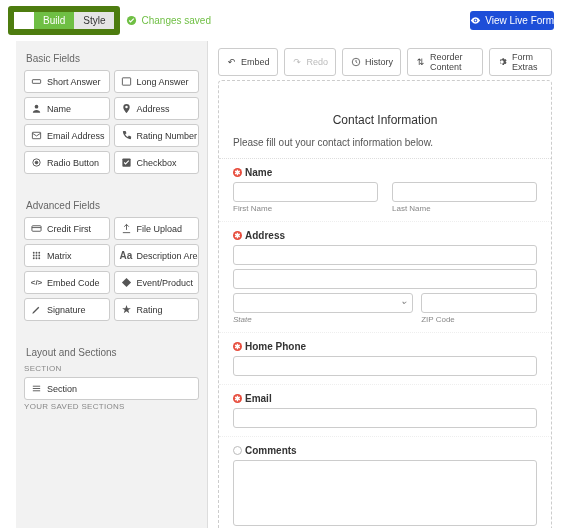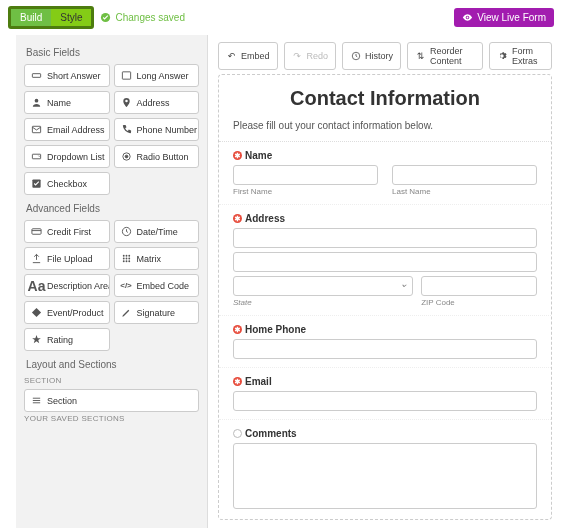--- a/index.html
+++ b/index.html
@@ -1,40 +1,40 @@
 <!DOCTYPE html>
 <html><head>
 <meta charset="utf-8">
 <style>
   * { box-sizing: border-box; margin: 0; padding: 0; font-family: Arial, Helvetica, sans-serif; }
   body { background: #fff; font-size: 10px; color: #333; }
   .app { width: 562px; height: 528px; display: flex; flex-direction: column; position: relative; }
   .topbar { display: flex; align-items: center; padding: 6px 8px; gap: 6px; }
-  .tabset { display: flex; border: 3px solid #4d7c0f; border-radius: 3px; overflow: hidden; }
-  .tabbtn { padding: 3px 9px; font-size: 10px; cursor: pointer; background: #84cc16; }
+  .tabset { display: flex; border: 6px solid #4d7c0f; border-radius: 3px; overflow: hidden; padding-left: 20px; }
+  .tabbtn { padding: 3px 9px; font-size: 10px; cursor: pointer; background: #e5e5e5; }
   .tabbtn.active { background: #6fbf44; color: #fff; }
   .saved { color: #6fbf44; display: flex; align-items: center; gap: 4px; font-size: 10px; }
   .spacer { flex: 1; }
-  .viewbtn { background: #a21caf; color: #fff; border: none; border-radius: 3px; padding: 4px 8px; font-size: 10px; display: flex; align-items: center; gap: 4px; cursor: pointer; }
+  .viewbtn { background: #1d4ed8; color: #fff; border: none; border-radius: 3px; padding: 4px 0; font-size: 10px; display: flex; align-items: center; gap: 4px; cursor: pointer; }
   .main { flex: 1; display: flex; overflow: hidden; padding-left: 16px; }
   .sidebar { width: 192px; background: #f2f2f2; border-right: 1px solid #ddd; padding: 8px; overflow-y: auto; }
   .shead { color: #666; font-size: 10px; margin: 4px 0 6px 2px; }
-  .fieldgrid { display: grid; grid-template-columns: 1fr 1fr; gap: 4px; margin-bottom: 8px; }
+  .fieldgrid { display: grid; grid-template-columns: 1fr 1fr; gap: 4px; margin-bottom: 26px; }
   .fieldbtn { background: #fff; border: 1px solid #ccc; border-radius: 3px; padding: 5px 6px; font-size: 9px; display: flex; align-items: center; gap: 5px; cursor: pointer; white-space: nowrap; overflow: hidden; }
   .ic { width: 11px; height: 11px; display: inline-flex; align-items: center; justify-content: center; flex-shrink: 0; font-size: 9px; }
   .ssub { color: #888; font-size: 8px; margin: 4px 0; letter-spacing: 0.3px; }
   .sectitem { background: #fff; border: 1px solid #ccc; border-radius: 3px; padding: 5px 6px; font-size: 9px; display: flex; align-items: center; gap: 5px; cursor: pointer; }
   .canvas { flex: 1; display: flex; flex-direction: column; overflow: hidden; background: #fff; }
   .toolbar { display: flex; gap: 6px; justify-content: flex-end; padding: 7px 10px 4px 10px; }
   .tbtn { background: #fff; border: 1px solid #ccc; border-radius: 3px; padding: 3px 7px; font-size: 9px; display: flex; align-items: center; gap: 4px; cursor: pointer; color: #444; }
   .tbtn.dis { color: #bbb; }
   .formwrap { flex: 1; overflow-y: auto; padding: 0 10px; }
   .formcard { border: 1px dashed #ccc; border-radius: 4px; background: #fff; margin-bottom: 12px; }
   .formhead { border-bottom: 1px dotted #ddd; padding: 12px 14px 10px; text-align: center; }
-  .ftitle { font-size: 20px; font-weight: bold; color: #333; }
+  .ftitle { font-size: 12px; font-weight: normal; color: #333; margin-top: 20px; }
   .finstr { font-size: 10px; color: #555; text-align: left; margin-top: 10px; }
   .fld { padding: 8px 14px; border-bottom: 1px dotted #eee; }
   .flabel { font-size: 10px; font-weight: bold; color: #333; margin-bottom: 4px; display: flex; align-items: center; gap: 3px; }
   .req { width: 9px; height: 9px; border-radius: 50%; background: #e74c3c; display: inline-flex; align-items: center; justify-content: center; color: #fff; font-size: 7px; line-height:1; }
   .opt { width: 9px; height: 9px; border-radius: 50%; border: 1px solid #bbb; display:inline-block; }
   .row { display: flex; gap: 14px; }
   .row > * { flex: 1; }
   .inp { width: 100%; border: 1px solid #ccc; border-radius: 3px; height: 20px; padding: 2px 4px; font-size: 10px; }
   .ta { width: 100%; border: 1px solid #ccc; border-radius: 3px; height: 66px; padding: 4px; font-size: 10px; resize: none; }
   .sub { font-size: 8px; color: #888; margin-top: 2px; }
@@ -122,30 +122,21 @@
               </svg>
             </span>
             <span>Email Address</span>
           </div>
         <div class="fieldbtn">
             <span class="ic">
               <svg width="11" height="11" viewBox="0 0 24 24" fill="#555">
                 <path d="M6 2h4l2 5-3 2a12 12 0 006 6l2-3 5 2v4a2 2 0 01-2 2A18 18 0 014 4a2 2 0 012-2z"></path>
               </svg>
             </span>
-            <span>Phone Number</span>
-          </div>
-        <div class="fieldbtn">
-            <span class="ic">
-              <svg width="11" height="11" viewBox="0 0 24 24" fill="none" stroke="#555" stroke-width="2">
-                <rect x="3" y="7" width="18" height="10" rx="1"></rect>
-                <path d="M16 10l2 2 2-2" stroke-width="1.5"></path>
-              </svg>
-            </span>
-            <span>Dropdown List</span>
+            <span>Rating Number</span>
           </div>
         <div class="fieldbtn">
             <span class="ic">
               <svg width="11" height="11" viewBox="0 0 24 24" fill="none" stroke="#555" stroke-width="2">
                 <circle cx="12" cy="12" r="8"></circle>
                 <circle cx="12" cy="12" r="3" fill="#555"></circle>
               </svg>
             </span>
             <span>Radio Button</span>
           </div>
@@ -163,29 +154,20 @@
       <div class="shead">Advanced Fields</div>
       <div class="fieldgrid">
         <div class="fieldbtn">
             <span class="ic">
               <svg width="11" height="11" viewBox="0 0 24 24" fill="none" stroke="#555" stroke-width="2">
                 <rect x="2" y="6" width="20" height="12" rx="2"></rect>
                 <line x1="2" y1="10" x2="22" y2="10"></line>
               </svg>
             </span>
             <span>Credit First</span>
-          </div>
-        <div class="fieldbtn">
-            <span class="ic">
-              <svg width="11" height="11" viewBox="0 0 24 24" fill="none" stroke="#555" stroke-width="2">
-                <circle cx="12" cy="12" r="9"></circle>
-                <path d="M12 7v5l3 2"></path>
-              </svg>
-            </span>
-            <span>Date/Time</span>
           </div>
         <div class="fieldbtn">
             <span class="ic">
               <svg width="11" height="11" viewBox="0 0 24 24" fill="none" stroke="#555" stroke-width="2">
                 <path d="M12 3v12M7 8l5-5 5 5M4 21h16"></path>
               </svg>
             </span>
             <span>File Upload</span>
           </div>
         <div class="fieldbtn">
@@ -198,21 +180,21 @@
                 <circle cx="12" cy="12" r="2"></circle>
                 <circle cx="18" cy="12" r="2"></circle>
                 <circle cx="6" cy="18" r="2"></circle>
                 <circle cx="12" cy="18" r="2"></circle>
                 <circle cx="18" cy="18" r="2"></circle>
               </svg>
             </span>
             <span>Matrix</span>
           </div>
         <div class="fieldbtn">
-            <span class="ic" style="font-size:14px;font-weight:bold;color:#555;">Aa</span>
+            <span class="ic" style="font-size:10px;font-weight:bold;color:#555;">Aa</span>
             <span>Description Area</span>
           </div>
         <div class="fieldbtn">
             <span class="ic" style="font-size:8px;font-weight:bold;color:#555;">&lt;/&gt;</span>
             <span>Embed Code</span>
           </div>
         <div class="fieldbtn">
             <span class="ic">
               <svg width="11" height="11" viewBox="0 0 24 24" fill="#555">
                 <path d="M12 2l10 10-10 10L2 12z"></path>

